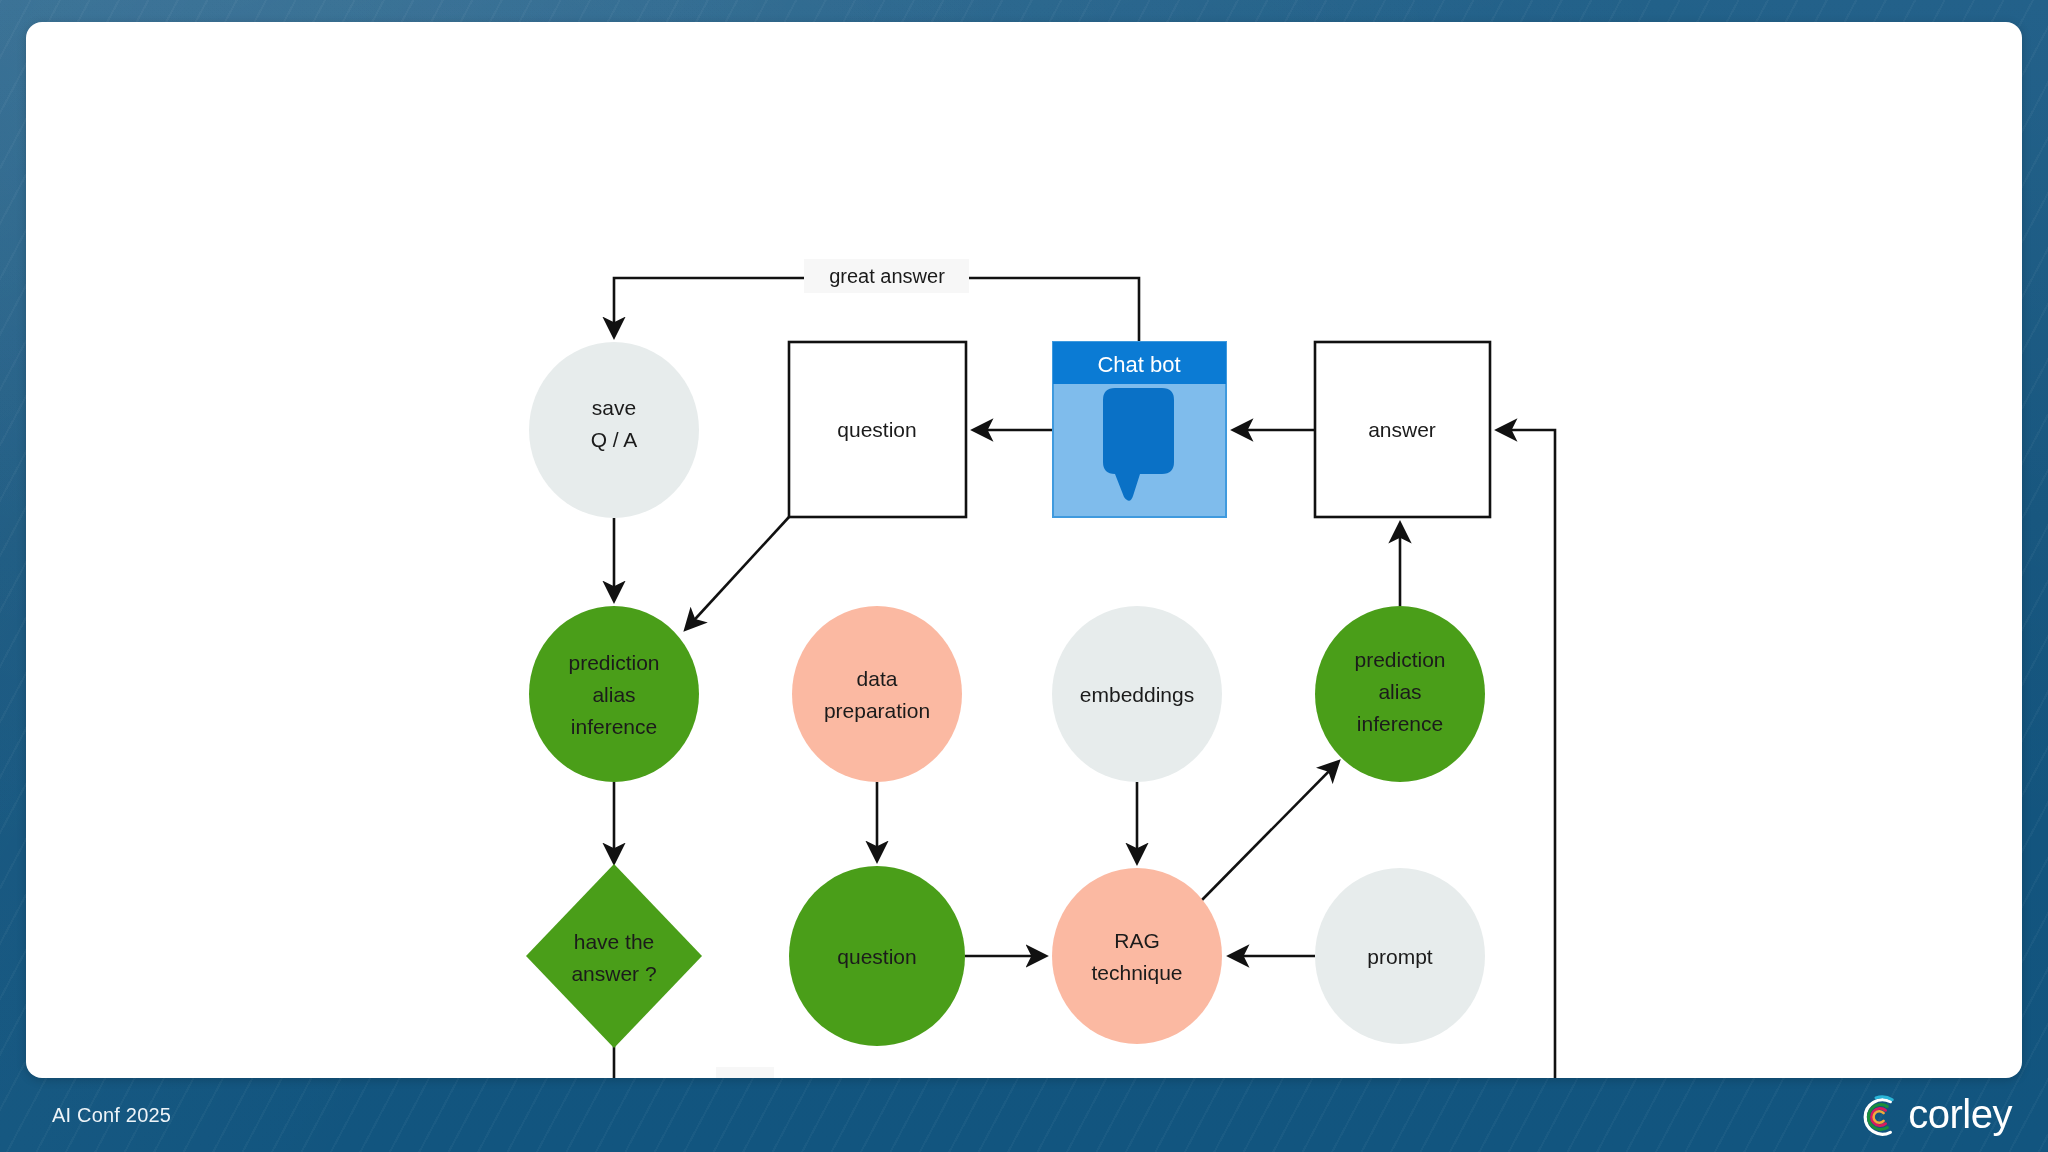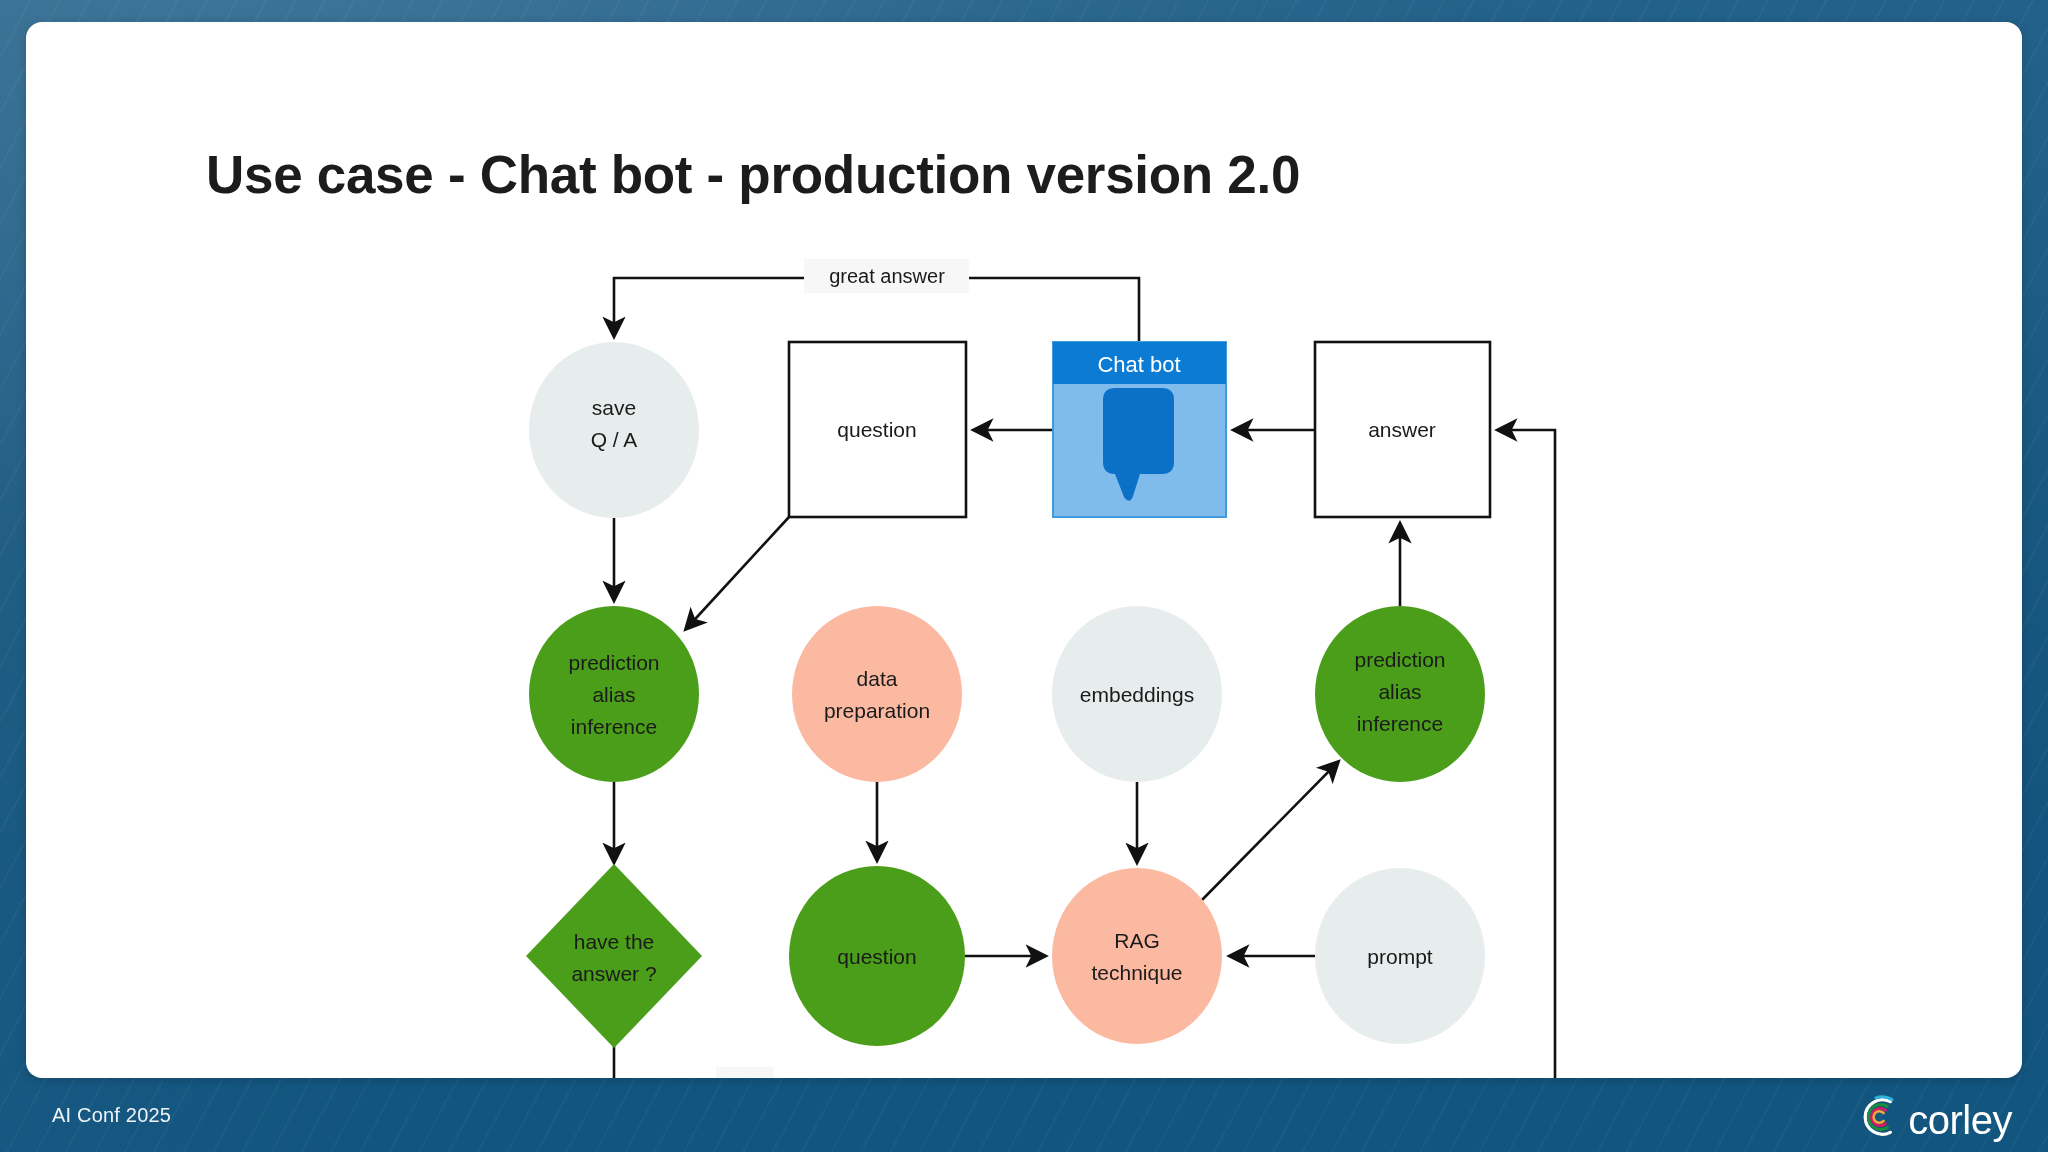--- a/index.html
+++ b/index.html
@@ -66,21 +66,21 @@
     top: 1104px;
     font-size: 20px;
     color: #eef4f8;
     letter-spacing: 0.2px;
   }
   .logo {
     position: absolute;
     right: 36px;
     top: 1094px;
     display: flex;
-    align-items: flex-end;
+    align-items: flex-start;
     gap: 10px;
   }
   .logo-word {
     font-size: 40px;
     color: #ffffff;
     letter-spacing: -0.5px;
     line-height: 1;
   }
   .node-text {
     font-family: "Liberation Sans", sans-serif;
@@ -98,21 +98,20 @@
     fill: #ffffff;
   }
 </style>
 </head>
 <body>
 
 <div id="slide">
 
   <div class="card">
 
-    <div class="slide-title">Use case - Chat bot - production version 2.0</div>
 
     <svg id="diagram" viewBox="0 0 2048 1152">
       <defs>
         <marker id="arrow" viewBox="0 0 12 12" refX="10" refY="6" markerWidth="9" markerHeight="9" orient="auto-start-reverse">
           <path d="M 0 0 L 12 6 L 0 12 L 3 6 z" fill="#111111"></path>
         </marker>
       </defs>
 
       <g stroke="#111111" stroke-width="2.6" fill="none">
 

